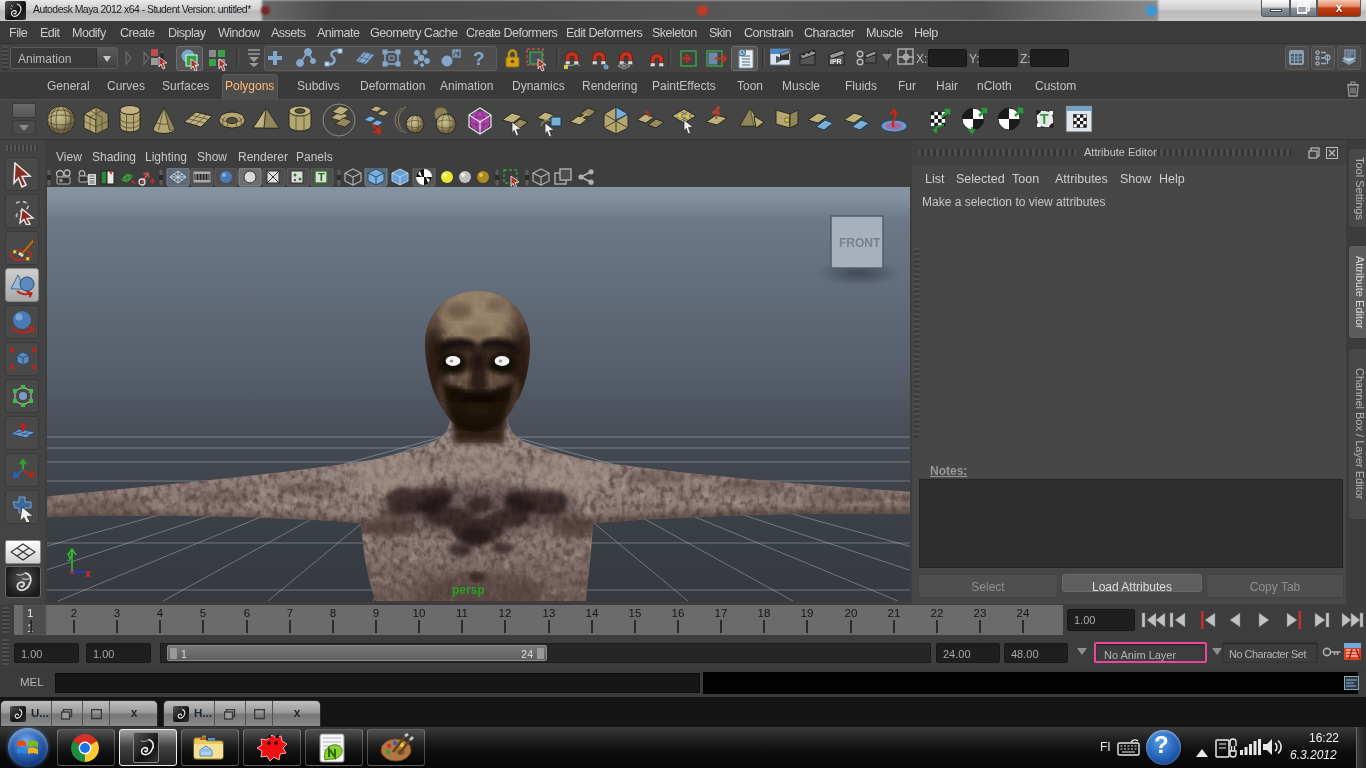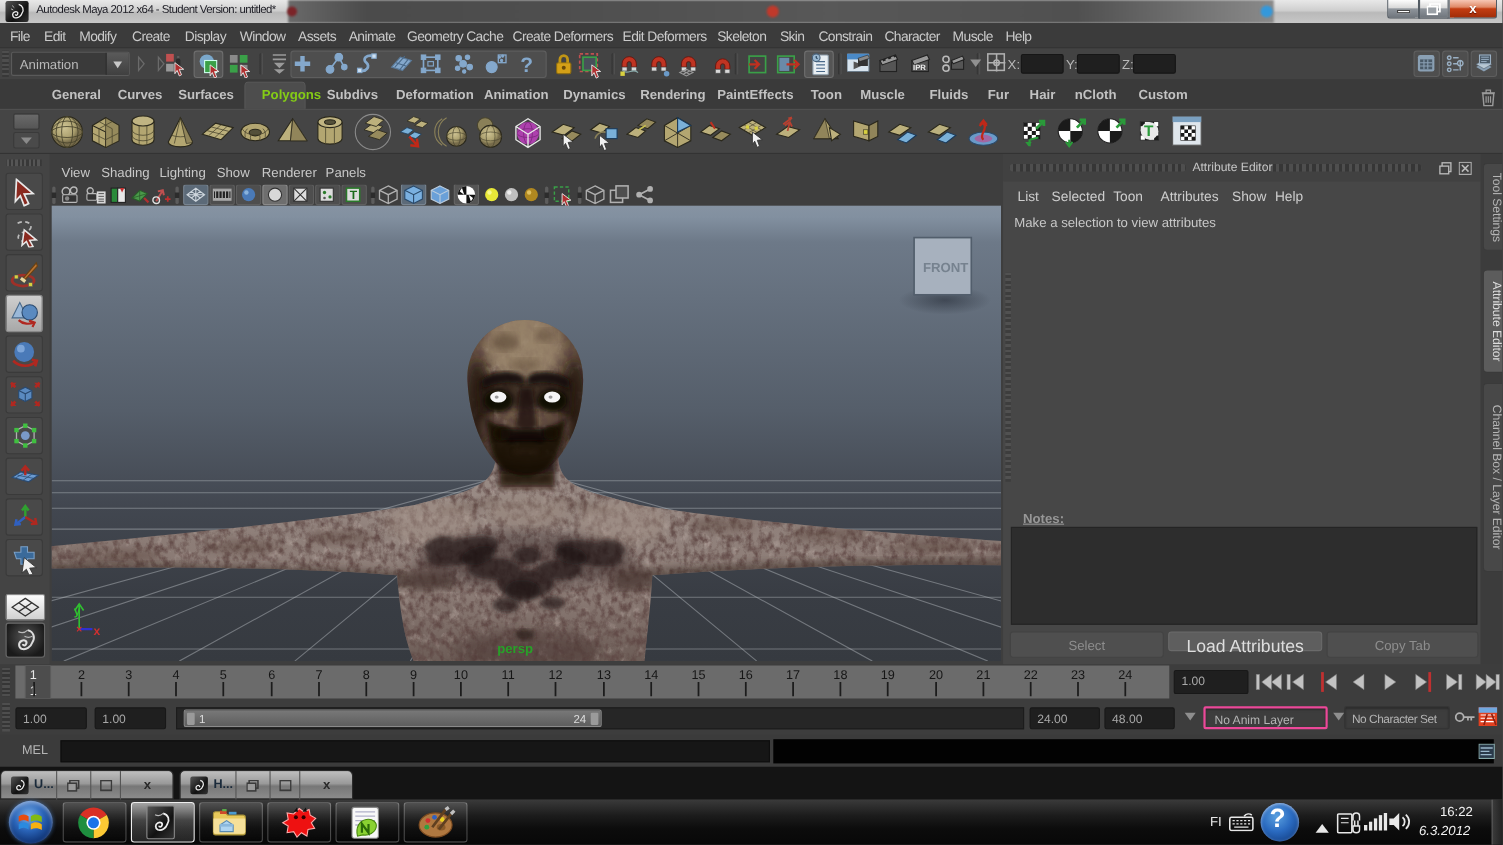--- a/index.html
+++ b/index.html
@@ -17,21 +17,21 @@
 .wbtn { top:0; height:17px; border:1px solid #535b63; border-top:none; color:#fff; text-align:center; }
 
 #menubar { left:0; top:21px; width:1366px; height:23px; background:#3b3b3b; border-bottom:1px solid #323232; }
 #menubar span { position:absolute; top:5px; font-size:12.6px; color:#cacaca; letter-spacing:-0.55px; }
 
 #toolbar { left:0; top:44px; width:1366px; height:28px; background:#434343; }
 .tfield { position:absolute; top:5px; height:18px; background:#1f1f1f; border:1px solid #161616; border-radius:2px; }
 .sep { position:absolute; top:4px; width:3px; height:20px; background:linear-gradient(90deg,#2e2e2e,#555); border-radius:2px; }
 .tlabel { position:absolute; top:8px; font-size:12px; color:#b8b8b8; }
 
-#shelftabs { left:0; top:72px; width:1366px; height:27px; background:#3a3a3a;font-weight:bold; }
+#shelftabs { left:0; top:72px; width:1366px; height:27px; background:#3a3a3a; }
 .stab { position:absolute; top:7px; font-size:12px; color:#c2c2c2; white-space:nowrap; }
 #shelficons { left:0; top:99px; width:1366px; height:41px; background:#454545; border-top:1px solid #4f4f4f; border-bottom:1px solid #333; }
 
 #toolbox { left:0; top:140px; width:45px; height:464px; background:#444; }
 .tbicon { position:absolute; left:5px; width:34px; height:34px; background:#494949; border:1px solid #3a3a3a; border-radius:3px; }
 
 #vpanel { left:45px; top:140px; width:867px; height:464px; background:#3e3e3e; }
 #vmenus { position:absolute; left:0; top:6px; width:867px; height:22px; }
 #vmenus span { position:absolute; top:4px; font-size:12px; color:#c8c8c8; }
 #vtools { position:absolute; left:0; top:28px; width:867px; height:19px; }
@@ -293,21 +293,21 @@
       <rect x="5" y="1" width="10" height="8" fill="#4a5a68" stroke="#9ab0c4"></rect>
       <path d="M6.5 3 h7 M6.5 5 h7 M6.5 7 h5" stroke="#9ab0c4" stroke-width="0.9"></path>
     </svg>
 </div>
 
 <div class="abs" id="shelftabs">
 <span class="stab" style="left:47px">General</span>
     <span class="stab" style="left:107px">Curves</span>
     <span class="stab" style="left:162px">Surfaces</span>
 <div style="position:absolute;left:222px;top:2px;width:56px;height:25px;background:#4d4d4d;border:1px solid #5a5a5a;border-bottom:none;border-radius:4px 4px 0 0;"></div>
-<span class="stab" style="left:238px;color:#84cc16">Polygons</span>
+<span class="stab" style="left:225px;color:#fdba74">Polygons</span>
 <span class="stab" style="left:297px">Subdivs</span>
     <span class="stab" style="left:360px">Deformation</span>
     <span class="stab" style="left:440px">Animation</span>
     <span class="stab" style="left:512px">Dynamics</span>
     <span class="stab" style="left:582px">Rendering</span>
     <span class="stab" style="left:652px">PaintEffects</span>
     <span class="stab" style="left:737px">Toon</span>
     <span class="stab" style="left:782px">Muscle</span>
     <span class="stab" style="left:845px">Fluids</span>
     <span class="stab" style="left:898px">Fur</span>
@@ -902,21 +902,21 @@
       <span style="position:absolute;left:100px">Toon</span>
       <span style="position:absolute;left:143px">Attributes</span>
       <span style="position:absolute;left:208px">Show</span>
       <span style="position:absolute;left:247px">Help</span>
   </div>
   <div style="position:absolute;left:10px;top:55px;font-size:12px;color:#c8c8c8;">Make a selection to view attributes</div>
   <div style="position:absolute;left:2px;top:108px;width:5px;height:190px;background:repeating-linear-gradient(#515151 0 2px,#3d3d3d 2px 5px);"></div>
   <div style="position:absolute;left:18px;top:324px;font-size:12px;font-weight:bold;color:#979797;text-decoration:underline;">Notes:</div>
   <div style="position:absolute;left:7px;top:339px;width:424px;height:89px;background:#2d2d2d;border:1px solid #242424;"></div>
   <div style="position:absolute;left:6px;top:434px;width:140px;height:24px;background:#4f4f4f;border:1px solid #434343;border-radius:3px;text-align:center;padding-top:5px;font-size:12px;color:#8e8e8e;">Select</div>
-  <div style="position:absolute;left:150px;top:434px;width:140px;height:18px;background:#5e5e5e;border:1px solid #6a6a6a;border-radius:3px;text-align:center;padding-top:5px;font-size:16px;color:#dedede;">Load Attributes</div>
+  <div style="position:absolute;left:150px;top:434px;width:140px;height:18px;background:#5e5e5e;border:1px solid #6a6a6a;border-radius:3px;text-align:center;padding-top:5px;font-size:12px;color:#dedede;">Load Attributes</div>
   <div style="position:absolute;left:294px;top:434px;width:138px;height:24px;background:#4f4f4f;border:1px solid #434343;border-radius:3px;text-align:center;padding-top:5px;font-size:12px;color:#8e8e8e;">Copy Tab</div>
 </div>
 <div class="abs" id="rtabs">
   <div class="vtab" style="top:8px;height:80px;">Tool Settings</div>
   <div class="vtab" style="top:105px;height:94px;background:#5c5c5c;color:#ddd;">Attribute Editor</div>
   <div class="vtab" style="top:208px;height:172px;">Channel Box / Layer Editor</div>
 </div>
 
 <div class="abs" id="timeslider">
   <div style="position:absolute;left:2px;top:3px;width:7px;height:26px;background:repeating-linear-gradient(#4e4e4e 0 2px,#353535 2px 4px);"></div>

